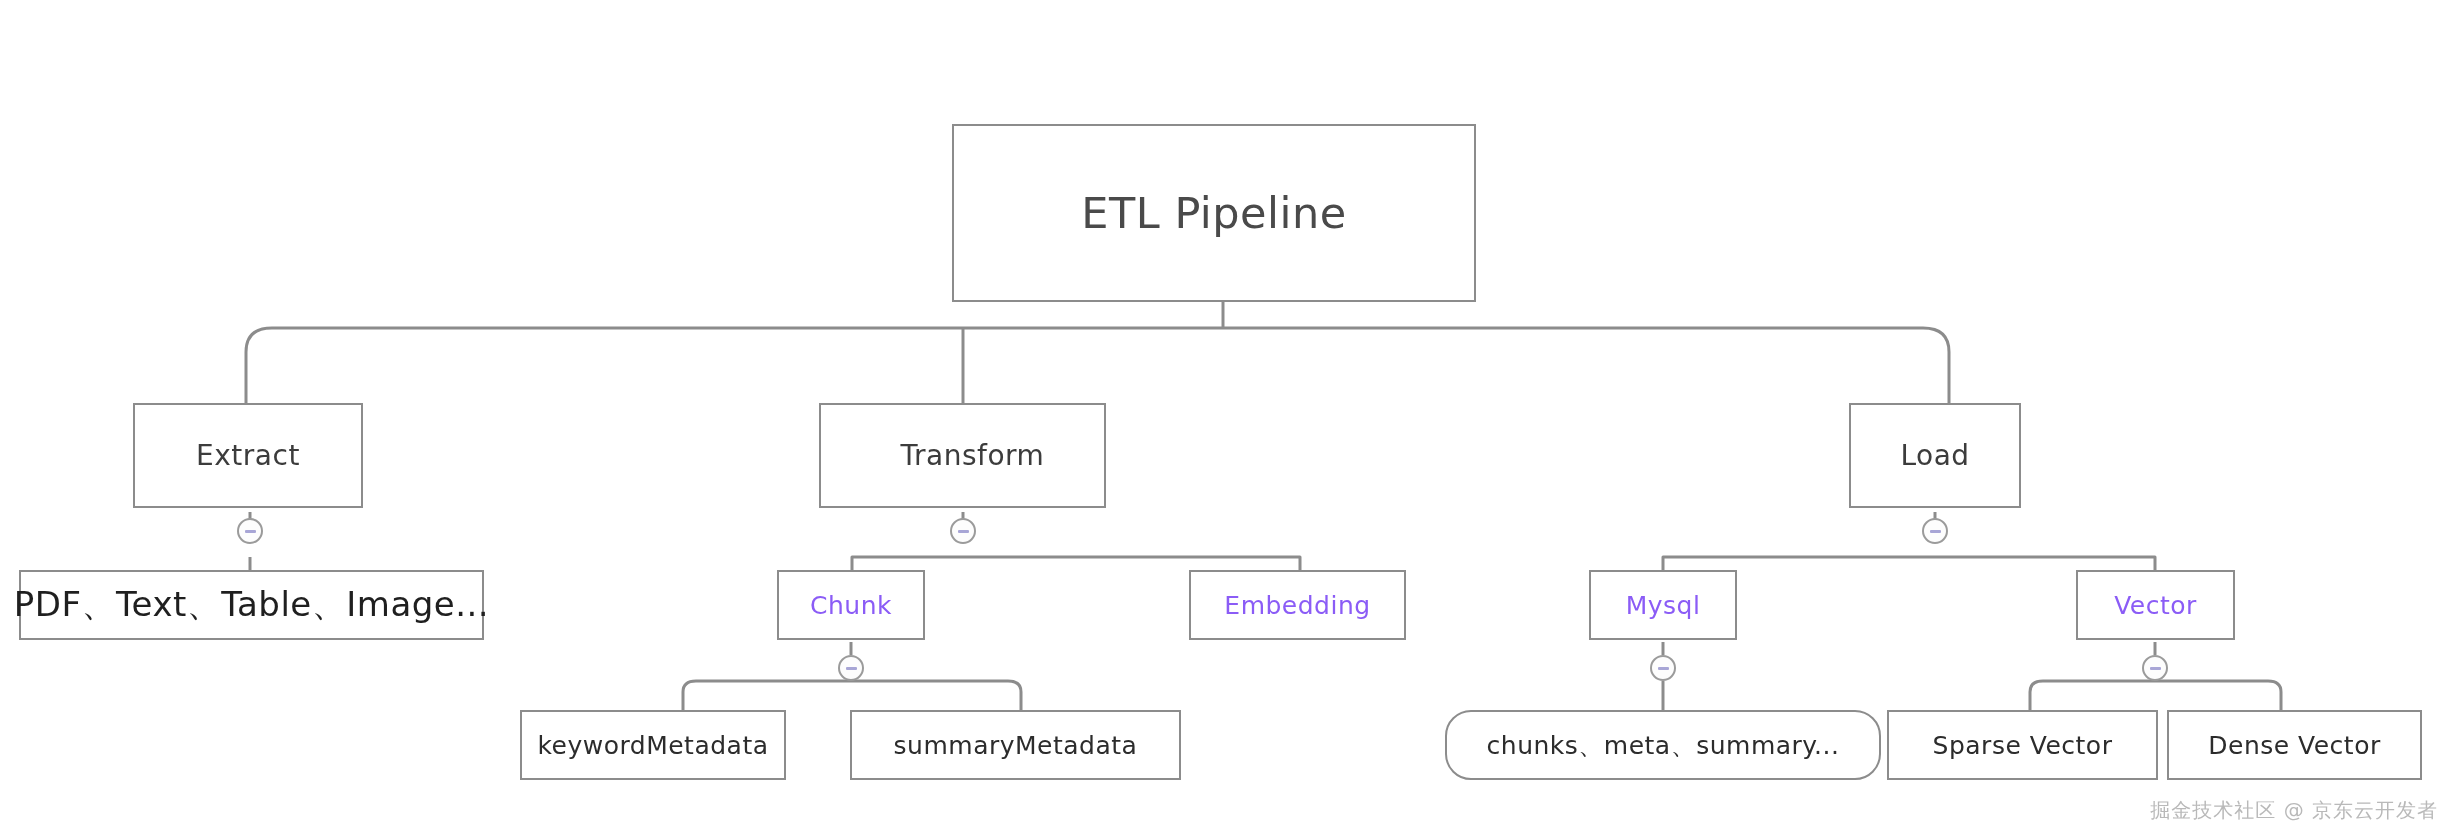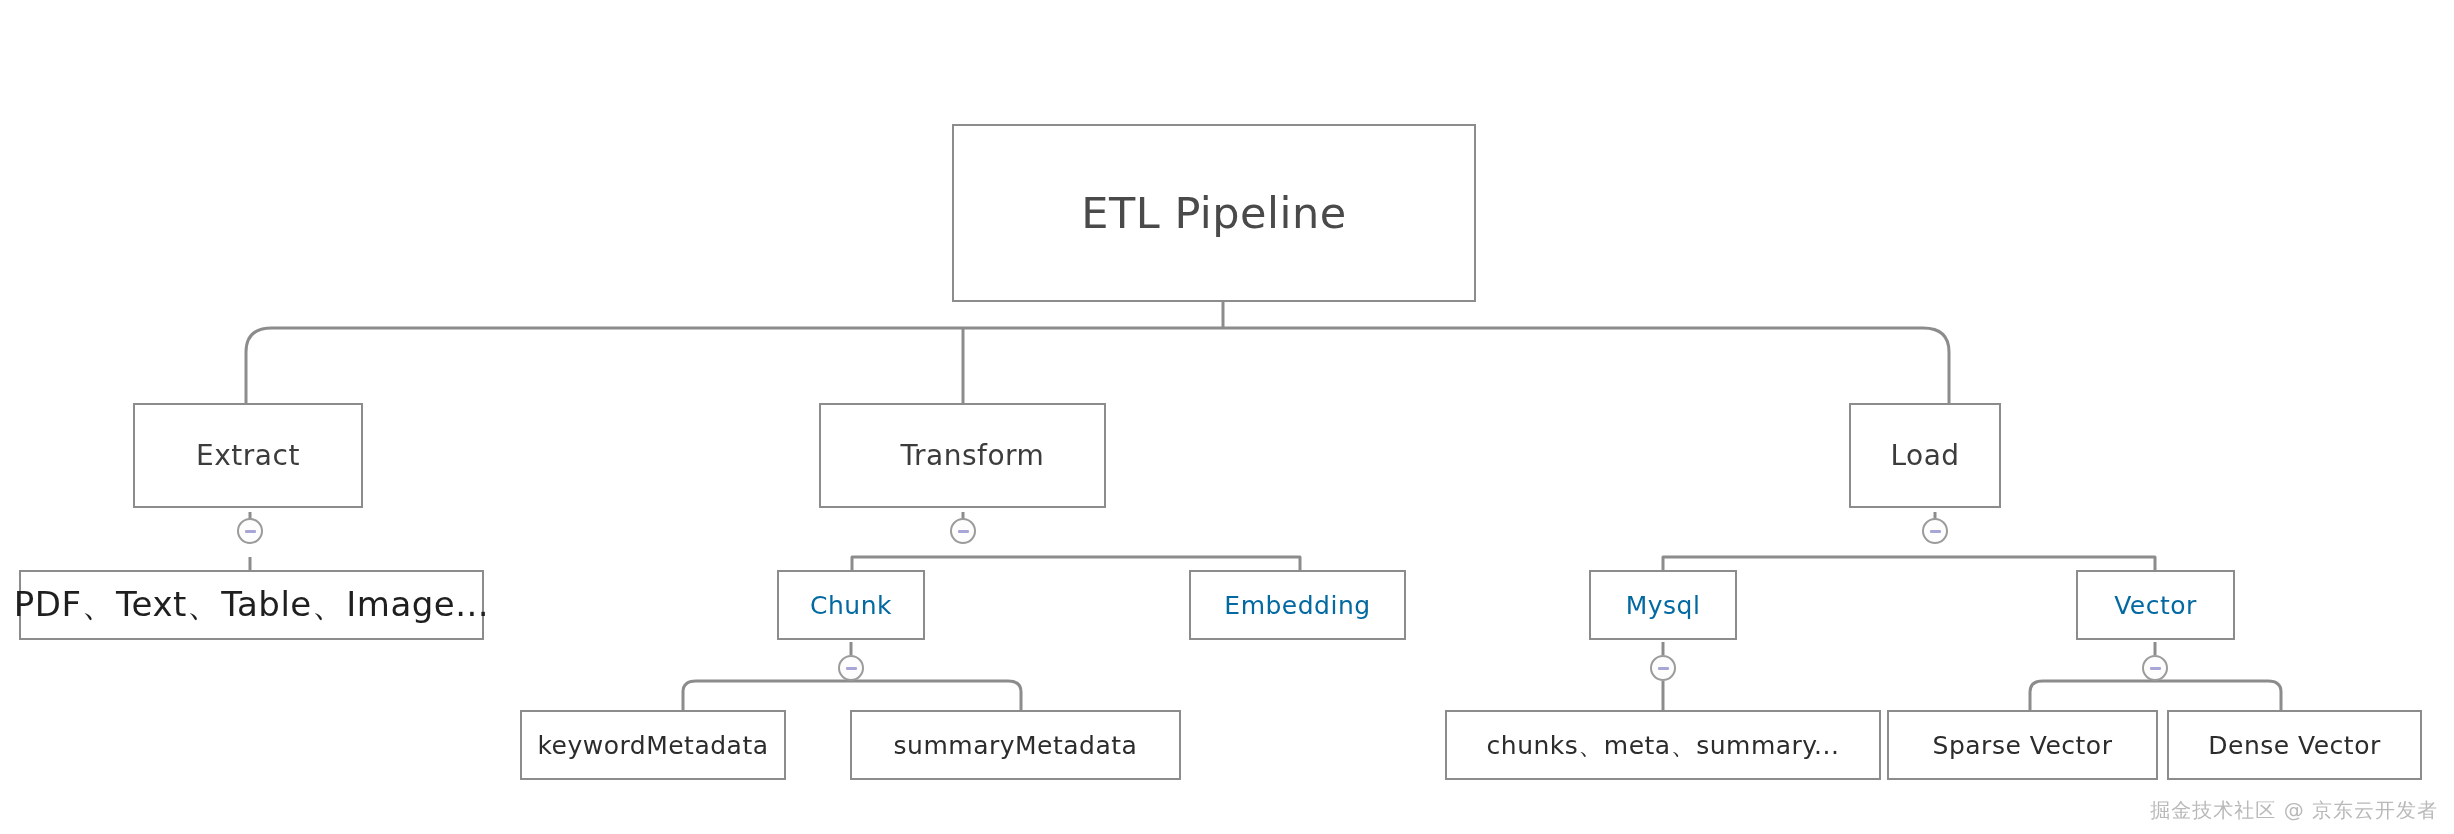--- a/index.html
+++ b/index.html
@@ -43,21 +43,21 @@
   .node.root {
     font-size: 43px;
     color: #4a4a4a;
   }
   .node.lvl1 {
     font-size: 28px;
     color: #3c3c3c;
   }
   .node.lvl2 {
     font-size: 25px;
-    color: #0369a1;
+    color: #8b5cf6;
   }
   .node.lvl3 {
     font-size: 25px;
     color: #2c2c2c;
   }
   .node.leaf-wide {
     font-size: 34px;
     color: #1f1f1f;
   }
   .toggle {
@@ -126,37 +126,37 @@
       <path d="M 2030 712 L 2030 692 Q 2030 681 2043 681 L 2268 681 Q 2281 681 2281 692 L 2281 712"></path>
     </g>
   </svg>
 
   <div class="node root" style="left:952px; top:124px; width:524px; height:178px;">ETL Pipeline</div>
 
   <div class="node lvl1" style="left:133px; top:403px; width:230px; height:105px;">Extract</div>
 
   <div class="node lvl1" style="left:819px; top:403px; width:287px; height:105px;padding-left:20px;">Transform</div>
 
-  <div class="node lvl1" style="left:1849px; top:403px; width:152px; height:105px;">Load</div>
+  <div class="node lvl1" style="left:1849px; top:403px; width:172px; height:105px;">Load</div>
 
   <div class="node leaf-wide" style="left:19px; top:570px; width:465px; height:70px;">PDF、Text、Table、Image...</div>
 
   <div class="node lvl2" style="left:777px; top:570px; width:148px; height:70px;">Chunk</div>
 
   <div class="node lvl2" style="left:1189px; top:570px; width:217px; height:70px;">Embedding</div>
 
   <div class="node lvl2" style="left:2076px; top:570px; width:159px; height:70px;">Vector</div>
 
   <div class="node lvl2" style="left:1589px; top:570px; width:148px; height:70px;">Mysql</div>
 
   <div class="node lvl3" style="left:520px; top:710px; width:266px; height:70px;">keywordMetadata</div>
 
   <div class="node lvl3" style="left:850px; top:710px; width:331px; height:70px;">summaryMetadata</div>
 
-  <div class="node lvl3" style="left:1445px; top:710px; width:436px; height:70px;">chunks、meta、summary...</div>
+  <div class="node lvl3" style="left:1445px; top:710px; width:436px; height:70px;border-radius:26px;">chunks、meta、summary...</div>
 
   <div class="node lvl3" style="left:1887px; top:710px; width:271px; height:70px;">Sparse Vector</div>
 
   <div class="node lvl3" style="left:2167px; top:710px; width:255px; height:70px;">Dense Vector</div>
 
   <div class="toggle" style="left:237px; top:518px;">
     <span class="bar"></span>
   </div>
   <div class="toggle" style="left:950px; top:518px;">
     <span class="bar"></span>

